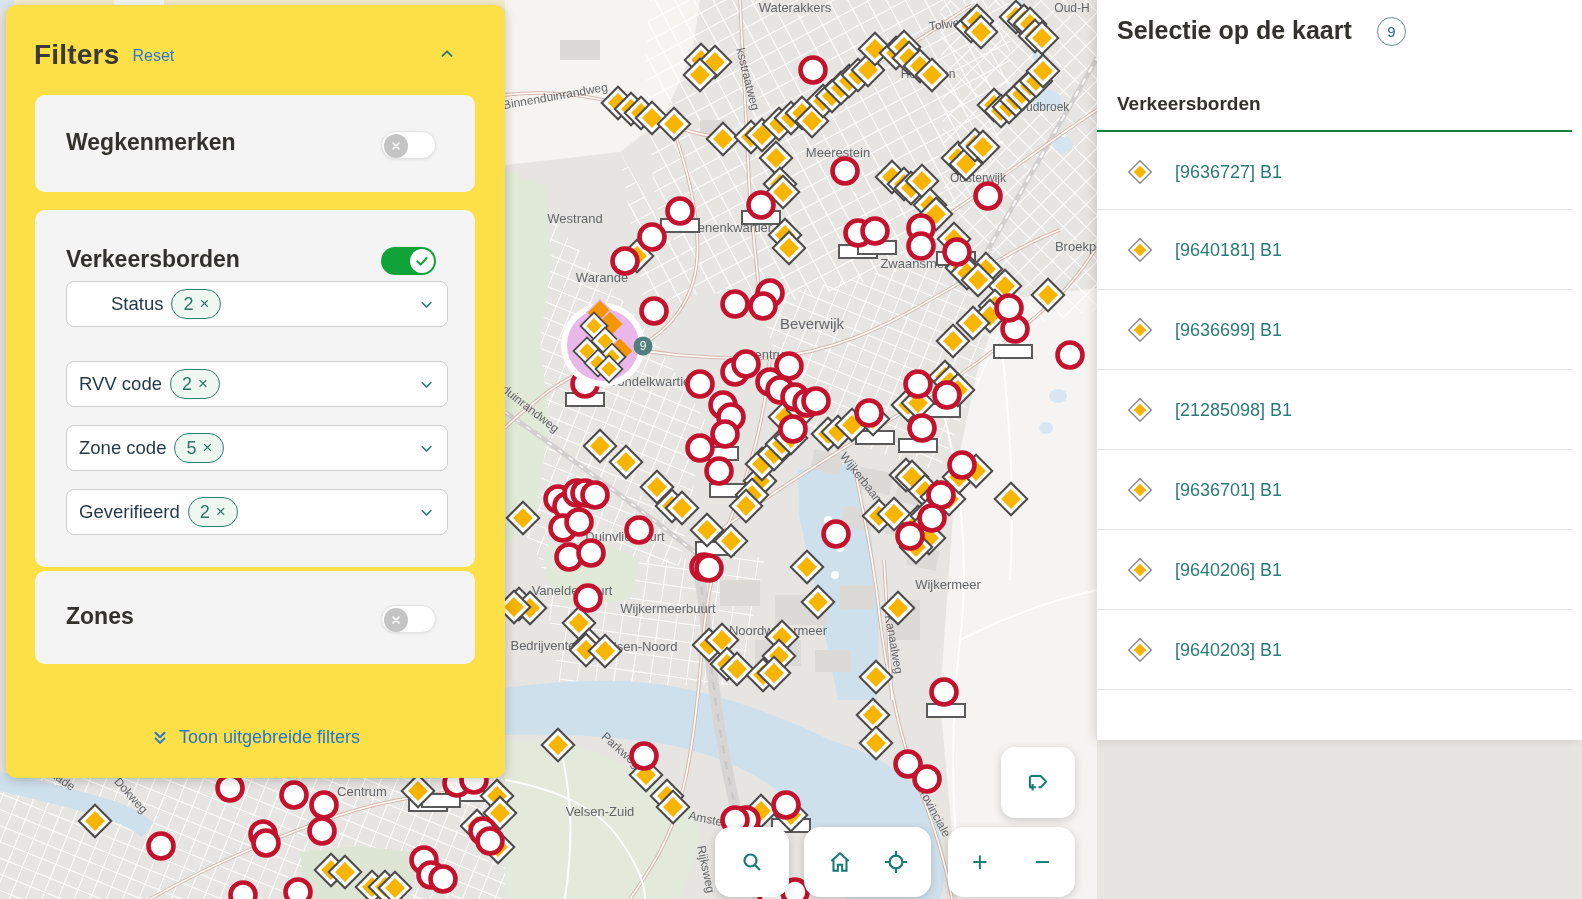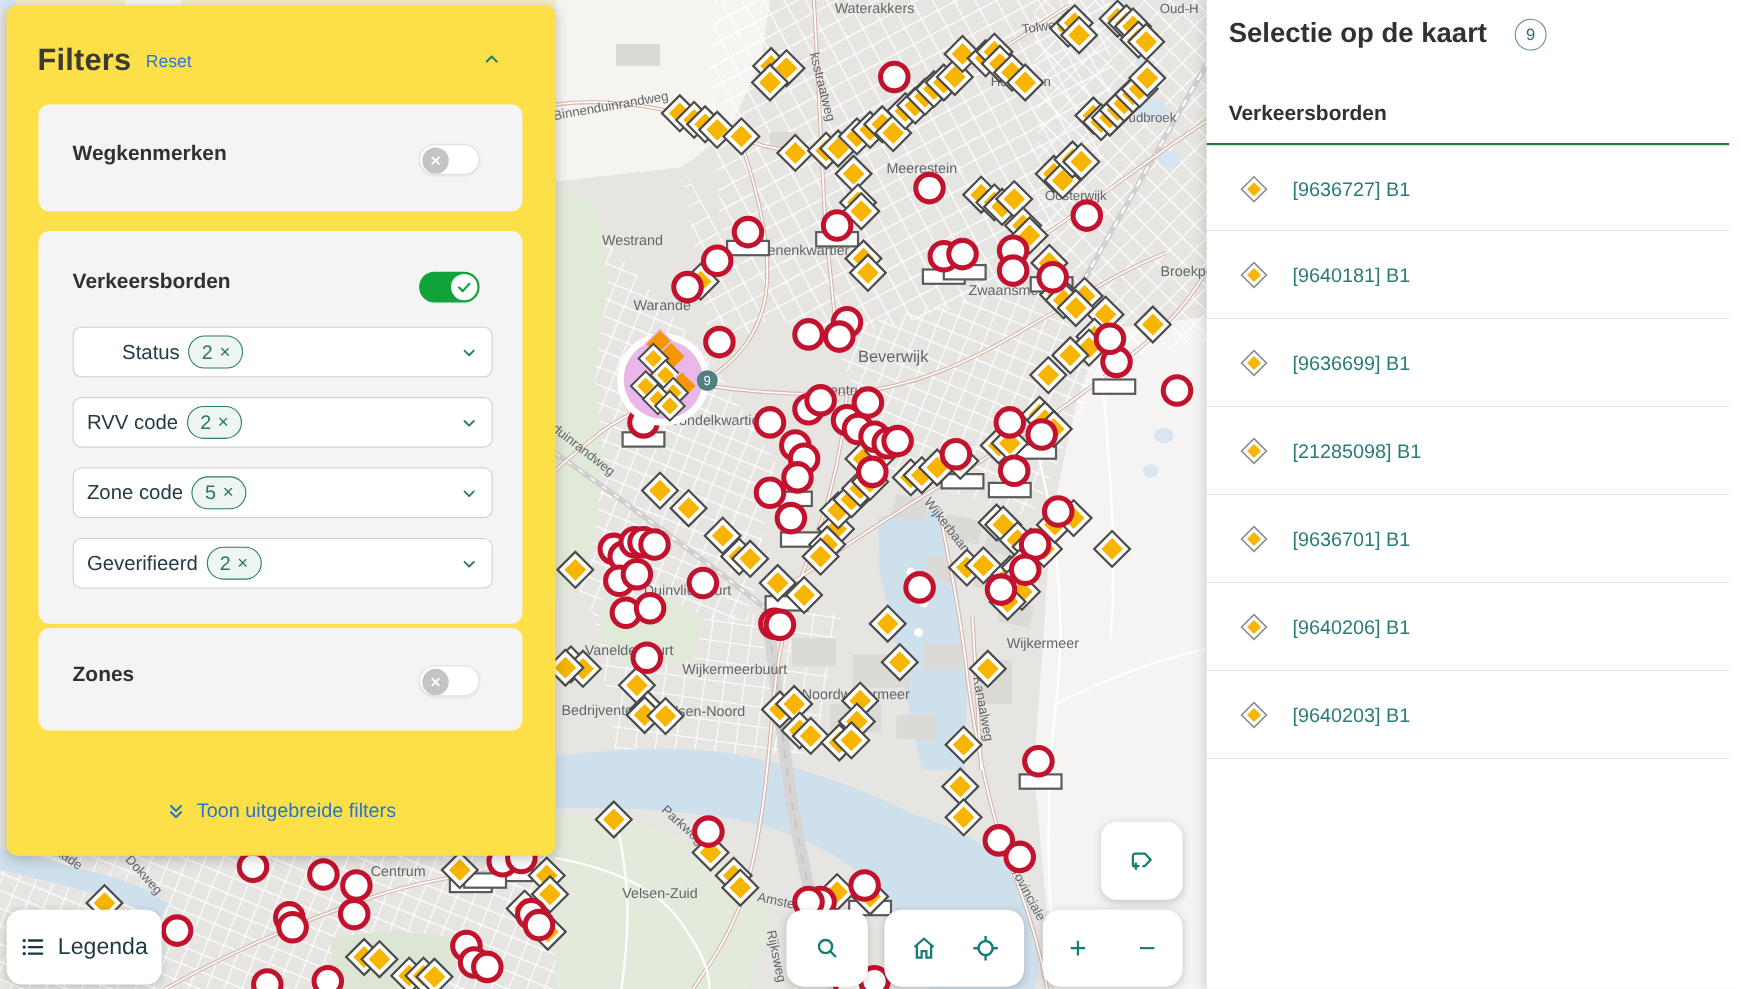--- a/index.html
+++ b/index.html
@@ -10,43 +10,43 @@
 #lpanel { position:absolute; left:6px; top:5px; width:499px; height:773px; background:#fde047;
   border-radius:10px; box-shadow:0 2px 12px rgba(0,0,0,.22); }
 #lhead { position:absolute; left:28px; top:34px; width:440px; }
 #lhead .title { font-size:28px; font-weight:700; color:#3c3a35; letter-spacing:.2px; display:inline-block; }
 #lhead .reset { font-size:16px; color:#2b79dd; margin-left:13px; vertical-align:3px; }
 #lhead .chev { position:absolute; right:18px; top:6px; }
 .card { position:absolute; left:29px; width:440px; background:#f4f4f5; border-radius:10px; }
 #card1 { top:90px; height:97px; }
 #card2 { top:205px; height:357px; }
 #card3 { top:566px; height:93px; }
-.ctitle { position:absolute; left:31px; font-size:19px; font-weight:700; color:#33312d; }
+.ctitle { position:absolute; left:31px; font-size:23px; font-weight:700; color:#33312d; }
 .tgl { position:absolute; right:39px; width:55px; height:28px; border-radius:14px; }
 .tgl.off { background:#ffffff; border:1px solid #e2e2e2; box-shadow:0 1px 3px rgba(0,0,0,.08); }
 .tgl.on { background:#0fa33a; }
 .tgl .knob { position:absolute; top:2px; width:24px; height:24px; border-radius:50%; display:flex; align-items:center; justify-content:center; }
 .tgl.off .knob { left:2px; background:#c4c4c4; }
 .tgl.on .knob { right:2px; background:#ffffff; top:2px; }
 #card1 .ctitle { top:34px; } #card1 .tgl { top:36px; }
 #card2 .ctitle { top:36px; } #card2 .tgl { top:37px; }
 #card3 .ctitle { top:32px; } #card3 .tgl { top:34px; }
 .dd { position:absolute; left:31px; width:382px; height:46px; background:#ffffff; border:1px solid #cfcfcf;
   border-radius:8px; display:flex; align-items:center; padding-left:12px; }
-#dd1 { top:87px;padding-left:44px; } #dd2 { top:151px; } #dd3 { top:215px; } #dd4 { top:279px; }
+#dd1 { top:71px;padding-left:44px; } #dd2 { top:151px; } #dd3 { top:215px; } #dd4 { top:279px; }
 .ddlab { font-size:18.5px; color:#243b46; }
 .chip { margin-left:8px; height:30px; border-radius:15px; border:1.6px solid #2f7d6e; background:#eef6f2;
   color:#2c7566; font-size:18px; display:inline-flex; align-items:center; padding:0 11px; }
 .chx { margin-left:6px; font-size:17px; }
 .ddchev { position:absolute; right:12px; top:14px; }
 #morefilt { position:absolute; left:0; width:100%; top:722px; text-align:center; color:#2476d2; font-size:18px; }
 #morefilt svg { vertical-align:-4px; margin-right:10px; }
 
 
-#rpanel { position:absolute; left:1097px; top:0; width:485px; height:899px; background:#ffffff;
+#rpanel { position:absolute; left:1097px; top:0; width:485px; height:740px; background:#ffffff;
   box-shadow:-3px 0 10px rgba(0,0,0,.12); }
 #rtitle { position:absolute; left:20px; top:16px; font-size:25px; font-weight:700; color:#33312d; }
 #rbadge { position:absolute; left:280px; top:17px; width:29px; height:29px; border-radius:50%;
   border:1.5px solid #69908f; color:#2c6e6e; font-size:15px; display:flex; align-items:center; justify-content:center; }
 #rsub { position:absolute; left:20px; top:93px; font-size:19px; font-weight:700; color:#33312d; }
 #rlist { position:absolute; left:0; top:130px; width:475px; }
 .row { height:80px; border-bottom:1px solid #e3e3e3; position:relative; }
 .row:first-child { border-top:2px solid #15803d;text-align:right; }
 .ricon { position:absolute; left:30px; top:27px; }
 .rlink { position:absolute; left:78px; top:30px; font-size:18px; color:#2a7a78; }
@@ -621,27 +621,20 @@
 <div class="row">
           <span class="ricon"><svg width="26" height="26" viewBox="0 0 26 26">
               <rect x="5" y="5" width="16" height="16" transform="rotate(45 13 13)" fill="#ffffff" stroke="#8a8a8a" stroke-width="1.4"></rect>
               <rect x="8.5" y="8.5" width="9" height="9" transform="rotate(45 13 13)" fill="#f7b500"></rect>
             </svg></span>
           <a class="rlink">[9640203] B1</a>
         </div>
   </div>
 </div>
 
-<div class="btn" id="legenda">
-      <svg width="22" height="22" viewBox="0 0 24 24" fill="none" stroke="#1d3a44" stroke-width="2.4" stroke-linecap="round">
-        <path d="M8 5.5 H21 M8 12 H21 M8 18.5 H21"></path>
-        <path d="M3.2 5.5 H3.3 M3.2 12 H3.3 M3.2 18.5 H3.3" stroke-width="3.2"></path>
-      </svg>
-      <span>Legenda</span>
-    </div>
 <div class="btn" id="bsearch">
       <svg width="24" height="24" viewBox="0 0 24 24" fill="none" stroke="#177c74" stroke-width="2.2">
         <circle cx="10.5" cy="10.5" r="6"></circle>
         <path d="M15 15 L20 20"></path>
       </svg>
     </div>
 <div class="btn" id="bgroup">
       <div class="sp">
         <svg width="26" height="26" viewBox="0 0 24 24" fill="none" stroke="#177c74" stroke-width="1.9">
           <path d="M4 11 L12 4 L20 11"></path>

